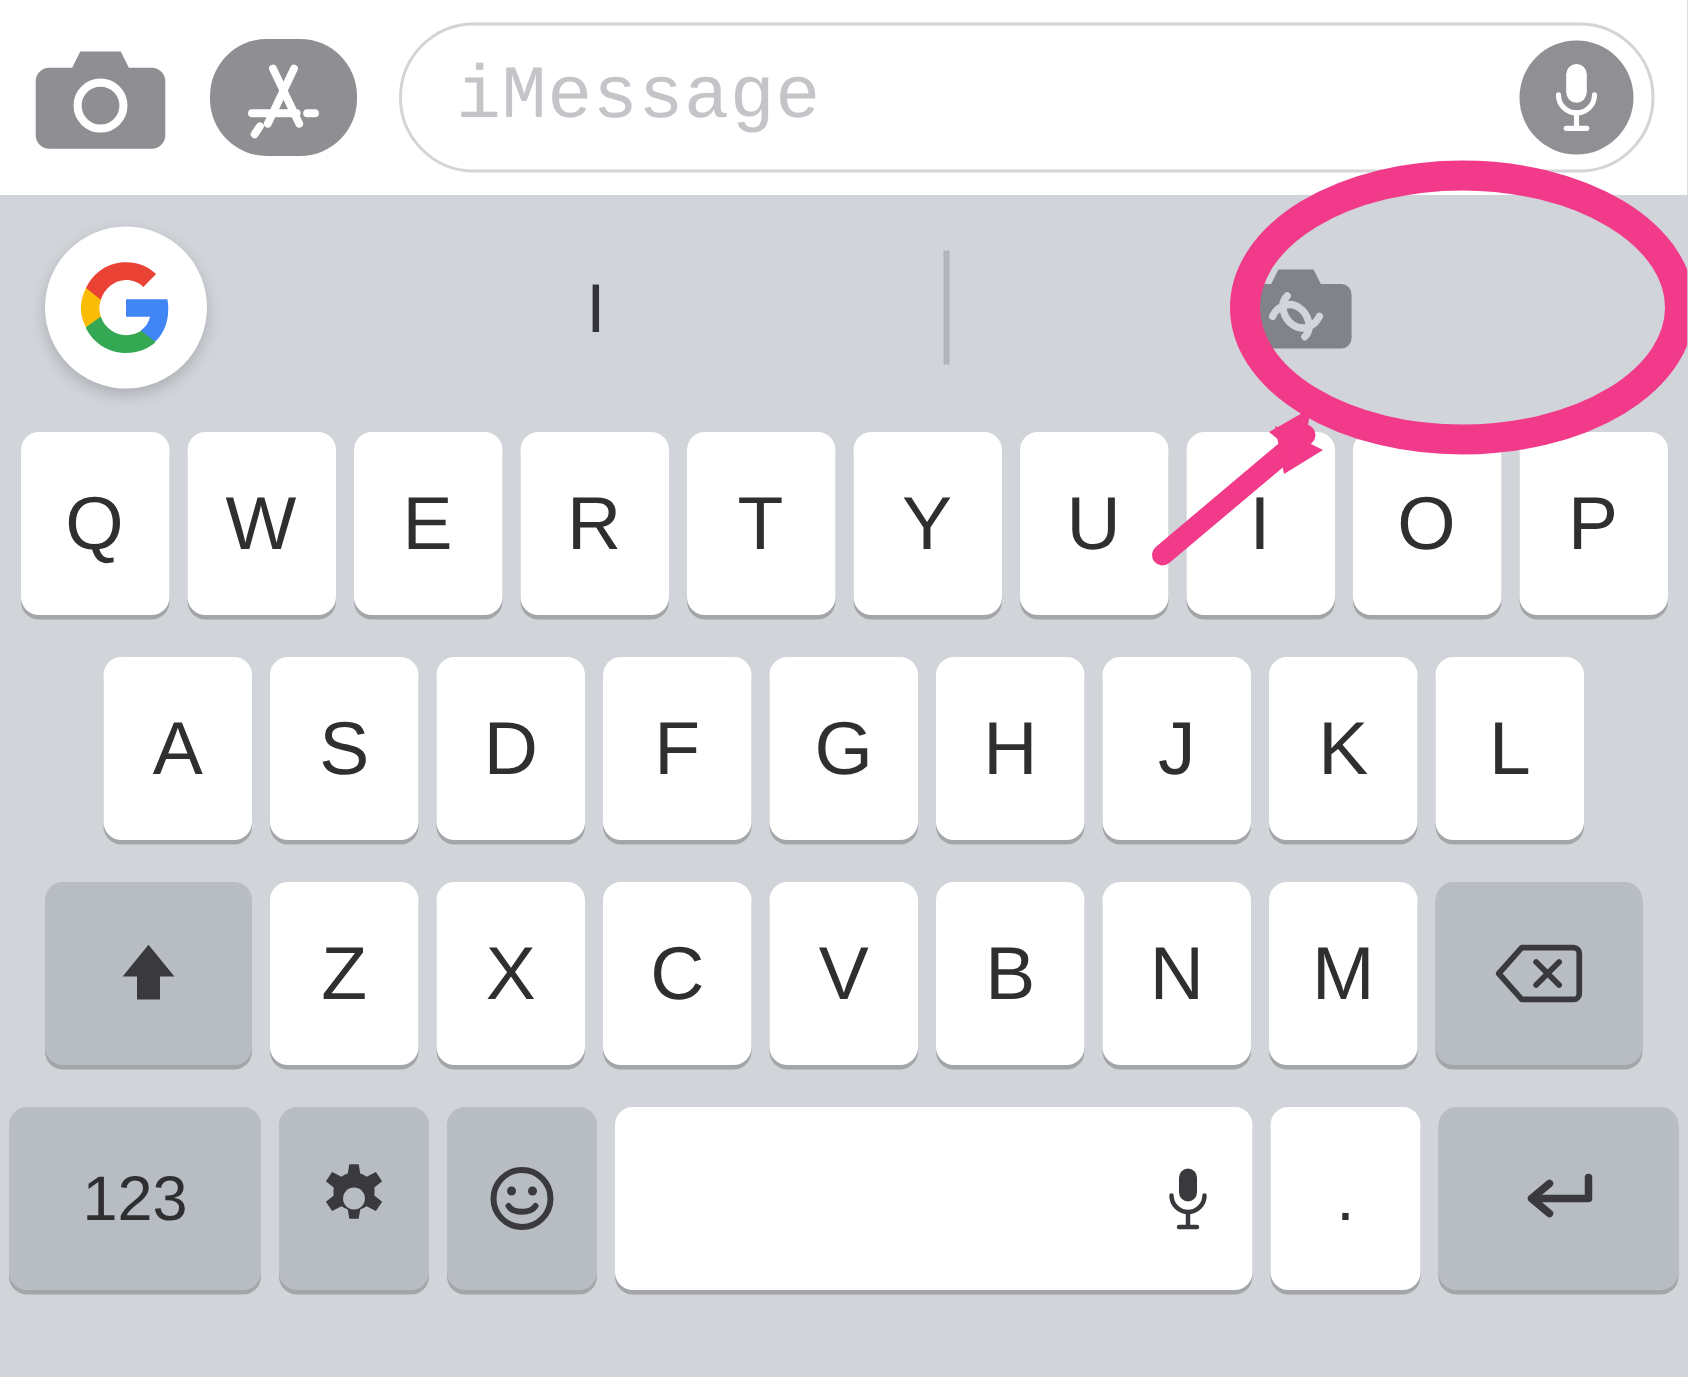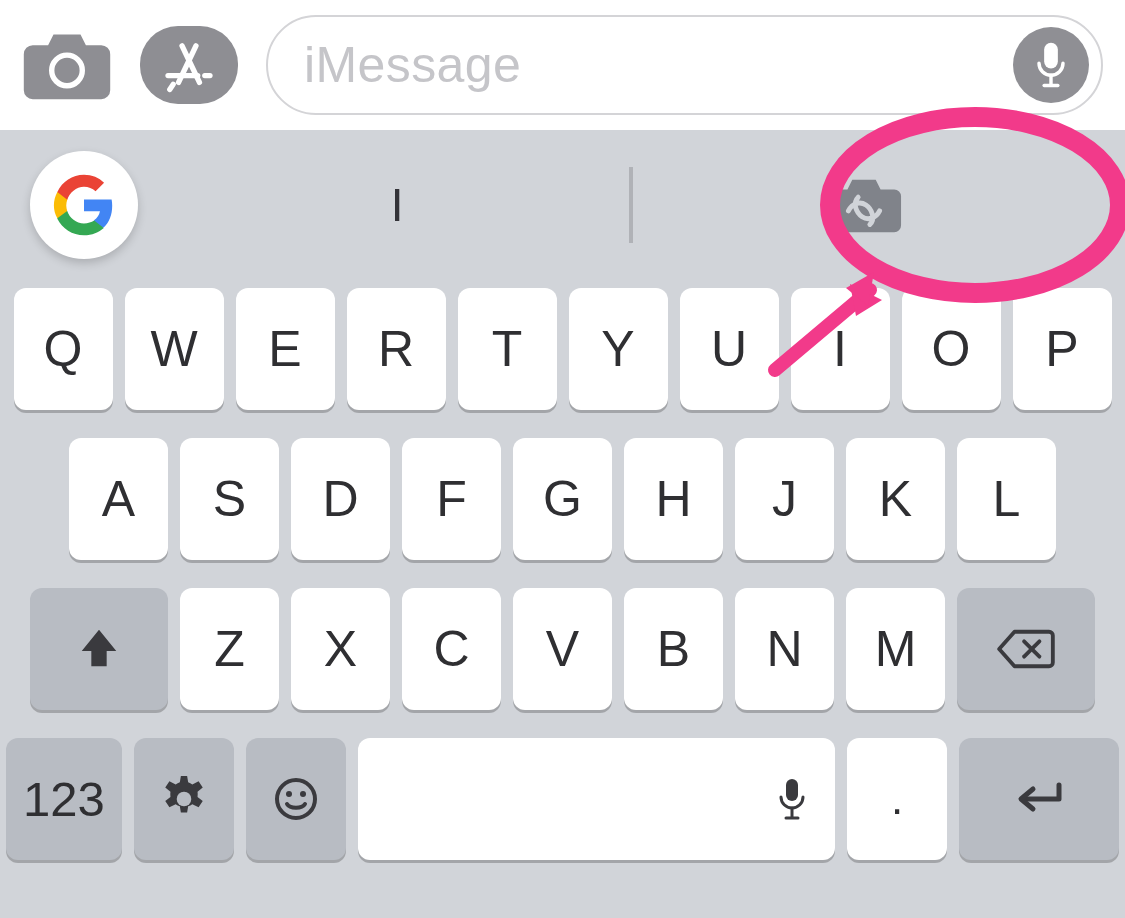--- a/index.html
+++ b/index.html
@@ -45,20 +45,21 @@
 
   .input-pill {
     flex: 1;
     height: 100px;
     border: 2px solid #d4d4d7;
     border-radius: 50px;
     display: flex;
     align-items: center;
     padding: 0 12px 0 36px;
     background: #ffffff;
+    font-family: Liberation Mono, monospace;
   }
   .input-pill .placeholder {
     flex: 1;
     color: #c5c5c9;
     font-size: 50px;
     font-weight: 400;
     letter-spacing: 0.4px;
   }
   .mic-circle {
     width: 76px; height: 76px;
@@ -133,21 +134,21 @@
     user-select: none;
   }
   .key.gray { background: #b8bcc3; }
   .key.shift { width: 138px; }
   .key.backspace { width: 138px; }
   .row-bottom .key { height: 122px; }
   .spacebar { flex:1; background:#fff; border-radius:12px; box-shadow:0 3px 0 rgba(0,0,0,0.22); height:122px; display:flex; align-items:center; justify-content:flex-end; padding-right:28px; margin: 0 0px; }
   .spacebar svg{ width:30px; height:44px; }
   .key.period { width: 100px; font-size:44px;}
   .key.enter { width: 160px; }
-  .key.num { width: 116px; font-size:49px;}
+  .key.num { width: 168px; font-size:42px;}
   .key.settings { width: 100px;}
   .key.emoji { width: 100px;}
 
   .key svg { display:block; }
 
   
   .annotation {
     position: absolute;
     pointer-events: none;
     top: 0; left: 0; width: 1125px; height: 918px;

